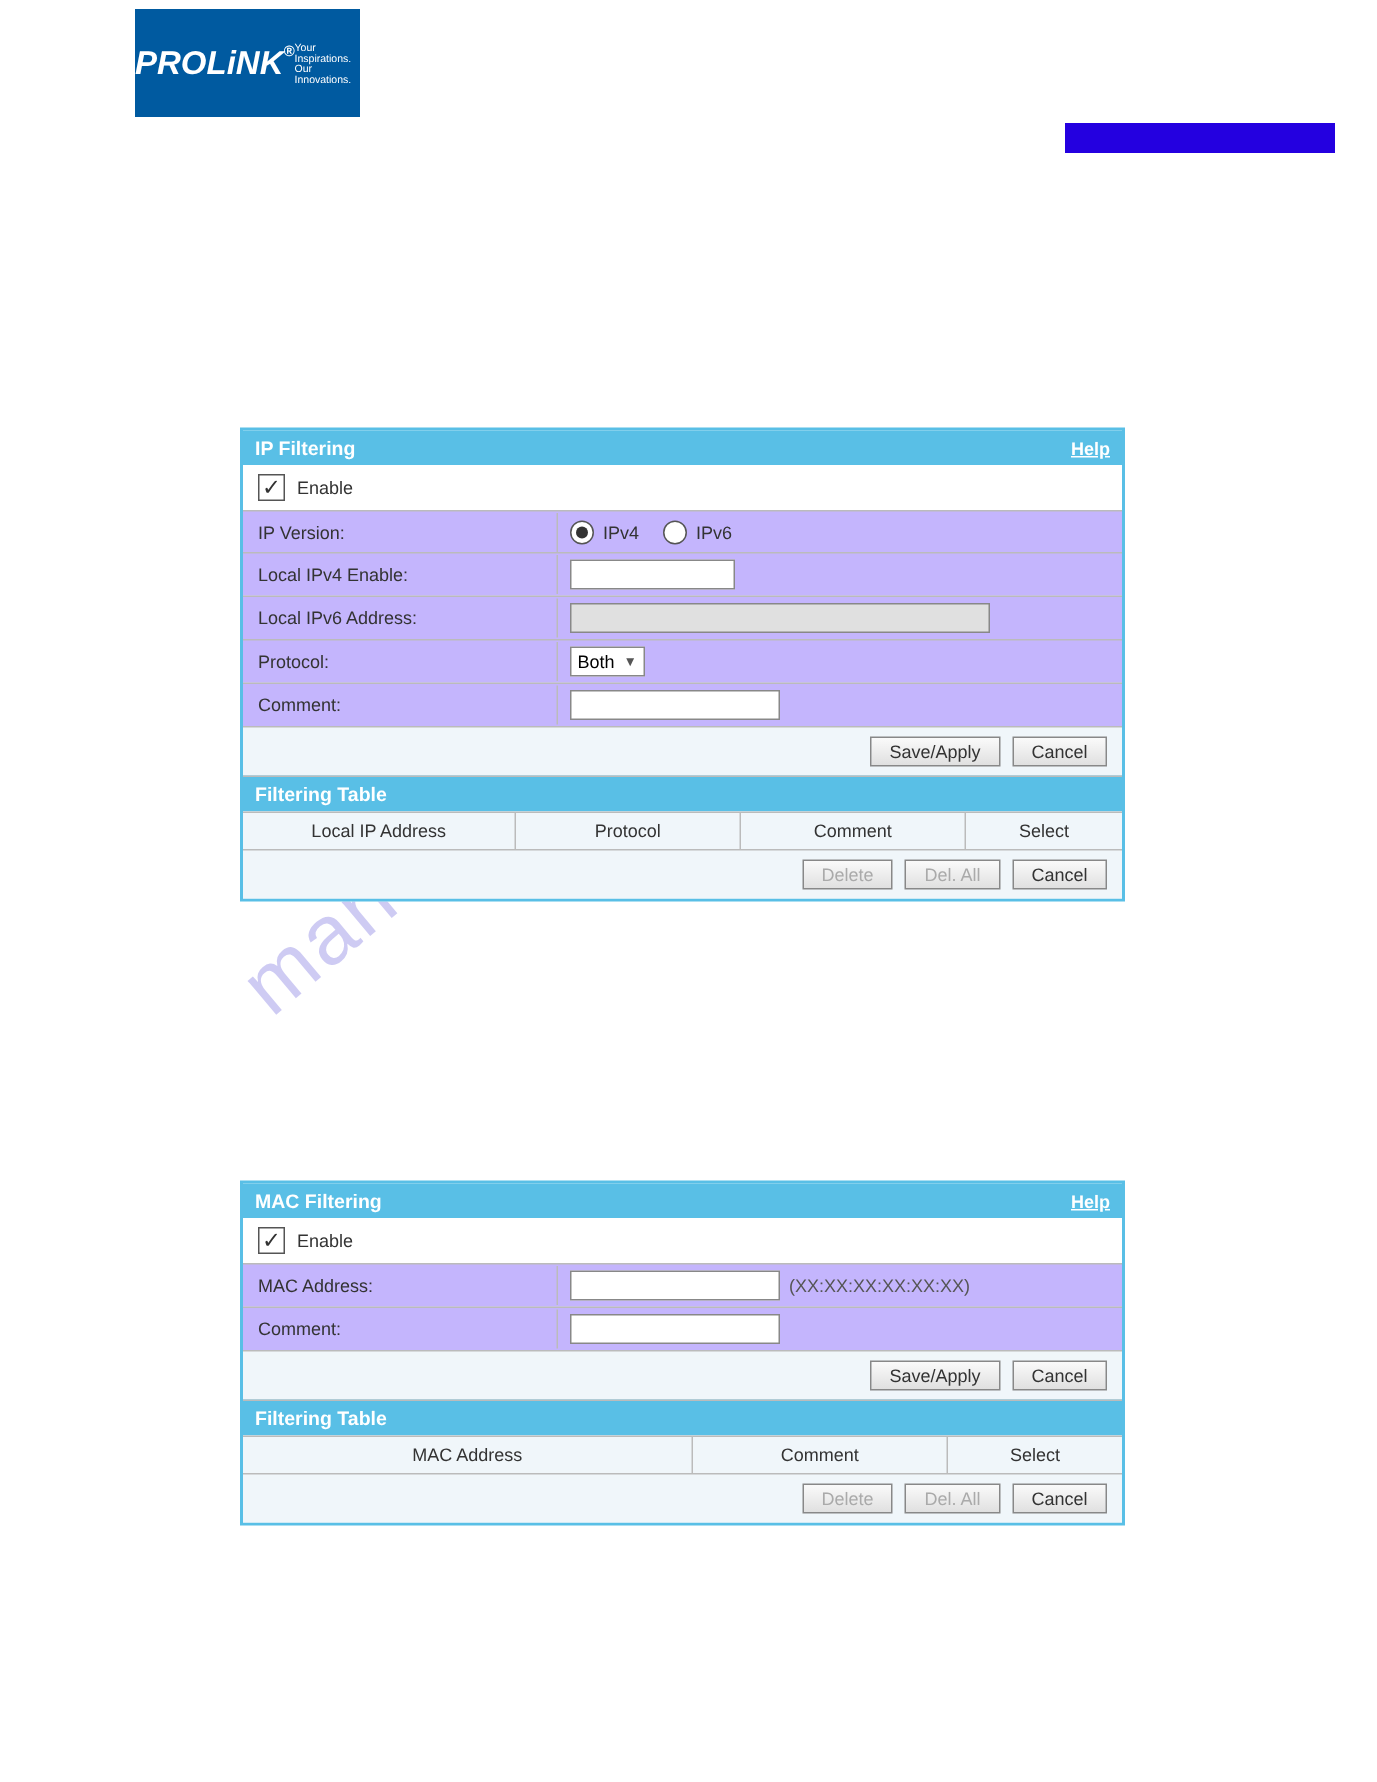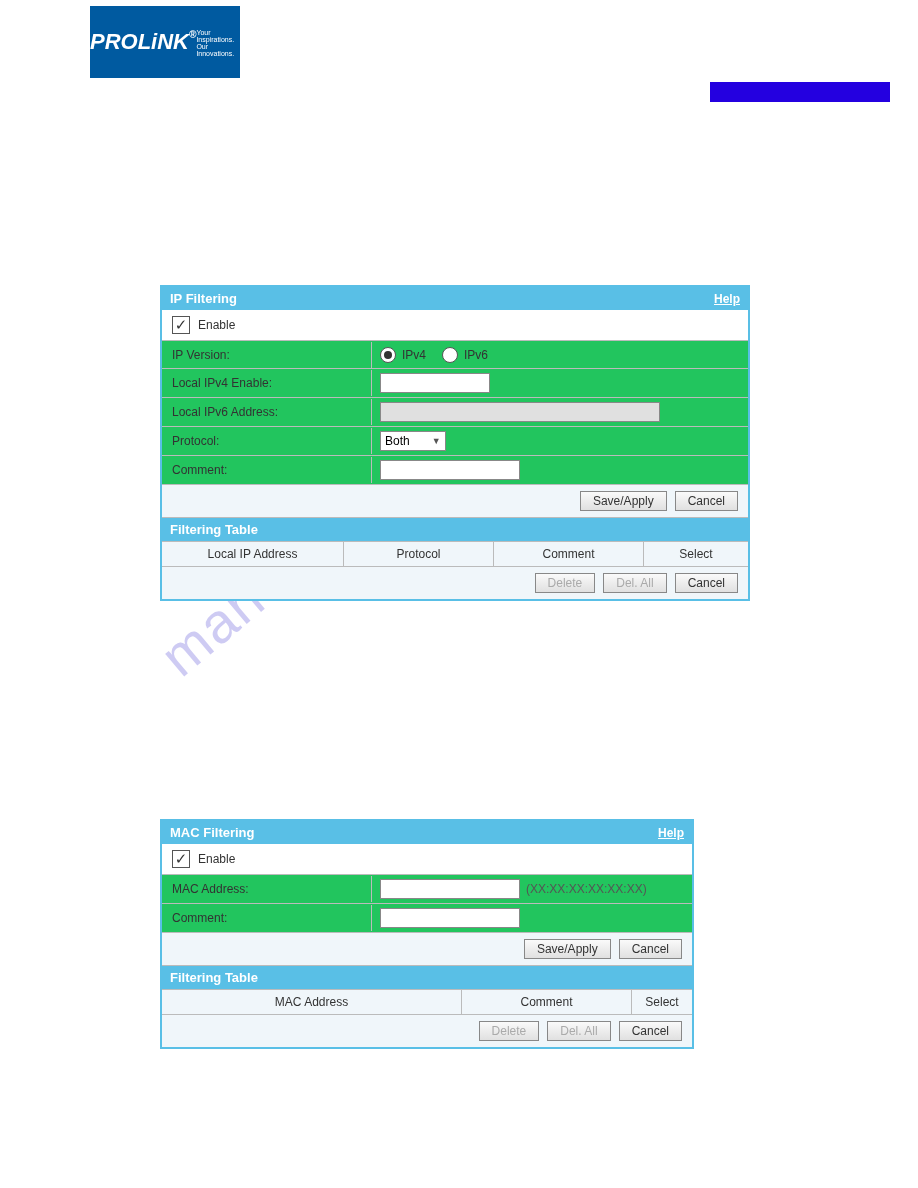--- a/index.html
+++ b/index.html
@@ -59,21 +59,21 @@
     .help-link {
       color: #fff;
       text-decoration: underline;
       font-size: 12px;
       cursor: pointer;
     }
     .form-row {
       display: flex;
       align-items: center;
       border-top: 1px solid #bbb;
-      background: #22c55e;
+      background: #c4b5fd;
       min-height: 28px;
     }
     .form-label {
       width: 210px;
       padding: 6px 10px;
       font-size: 12px;
       color: #333;
       border-right: 1px solid #bbb;
     }
     .form-value {
@@ -133,21 +133,21 @@
       background: #e0e0e0;
     }
     .select-box {
       border: 1px solid #888;
       background: #fff;
       height: 20px;
       padding: 0 4px;
       font-size: 12px;
       display: inline-flex;
       align-items: center;
-      gap: 22px;
+      gap: 6px;
     }
     .select-arrow { font-size: 9px; color: #555; }
     .btn-row {
       padding: 6px 10px;
       display: flex;
       justify-content: flex-end;
       gap: 8px;
       background: #f0f6fa;
       border-top: 1px solid #bbb;
       text-align: center;
@@ -278,21 +278,21 @@
     <div class="th" style="width:150px;">Comment</div>
     <div class="th" style="flex:1;">Select</div>
   </div>
   <div class="btn-row">
     <span class="btn disabled">Delete</span>
     <span class="btn disabled">Del. All</span>
     <span class="btn">Cancel</span>
   </div>
 </div>
 
-<div class="panel" style="top:787px; left:160px; width:534px;margin-top:32px;">
+<div class="panel" style="top:787px; left:160px; width:590px;">
   <div class="panel-header">
     <span>MAC Filtering</span>
     <span class="help-link">Help</span>
   </div>
   <div class="enable-row first">
     <span class="checkbox checked"></span>
     <span>Enable</span>
   </div>
   <div class="form-row">
     <div class="form-label">MAC Address:</div>

